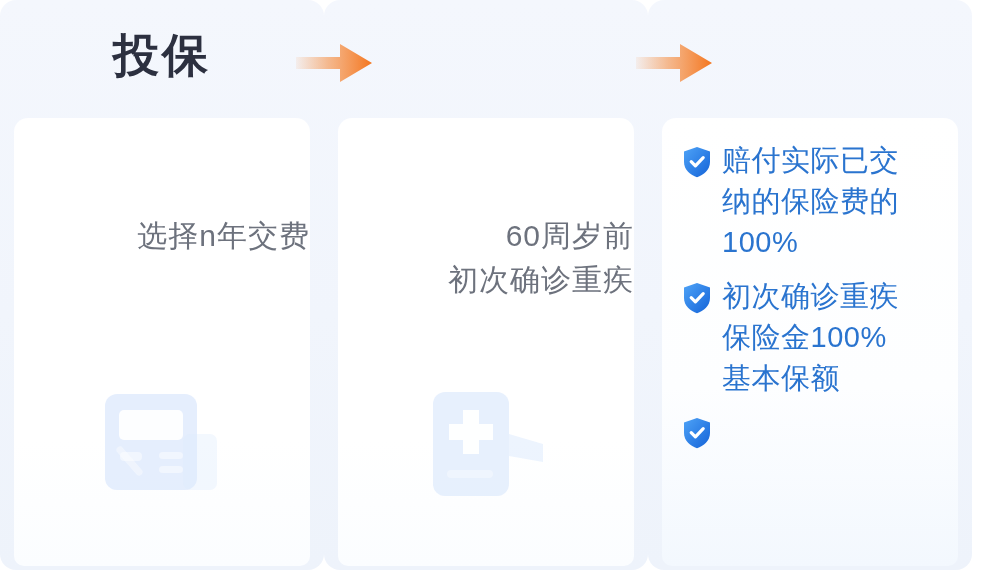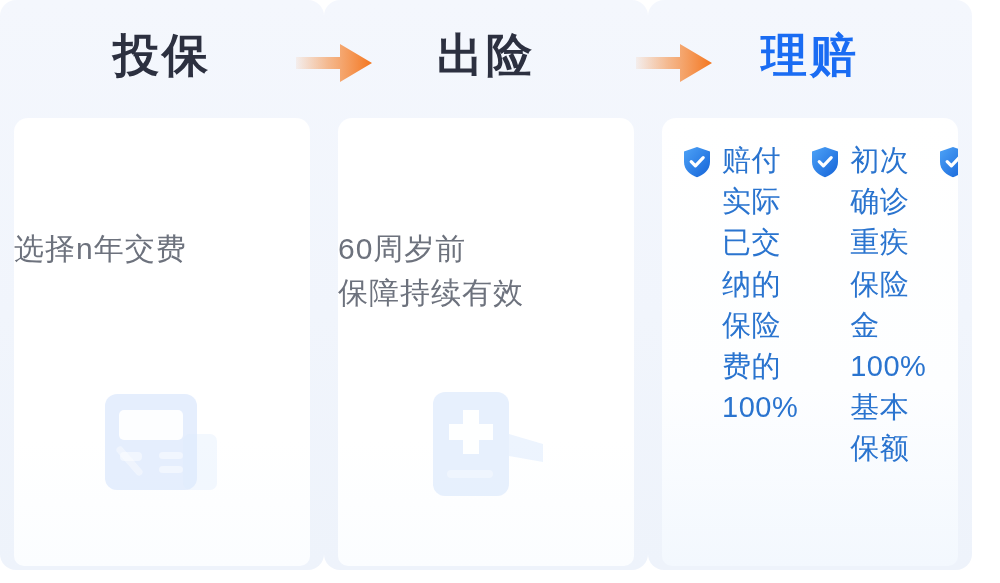--- a/index.html
+++ b/index.html
@@ -64,22 +64,22 @@
   }
   .card.tinted {
     background: linear-gradient(180deg, #ffffff 0%, #fdfeff 60%, #f3f8fe 100%);
   }
 
   
   .card-copy {
     position: absolute;
     left: 0;
     right: 0;
-    top: 109px;
-    text-align: left;
+    top: 96px;
+    text-align: right;
     font-size: 30px;
     line-height: 1.45;
     color: #6d727d;
     letter-spacing: 1px;
     white-space: pre-line;
   }
 
   
   .watermark {
     position: absolute;
@@ -92,21 +92,21 @@
     pointer-events: none;
   }
 
   
   .bullets {
     position: absolute;
     left: 20px;
     right: 14px;
     top: 22px;
     display: flex;
-    flex-direction: row;
+    flex-direction: column;
     gap: 12px;
   }
   .bullet {
     display: flex;
     align-items: flex-start;
     gap: 10px;
   }
   .bullet-icon {
     flex: 0 0 auto;
     width: 30px;
@@ -161,25 +161,24 @@
       <linearGradient id="arrowGrad1" x1="0" y1="0" x2="1" y2="0">
         <stop offset="0%" stop-color="#f58634" stop-opacity="0.08"></stop>
         <stop offset="42%" stop-color="#f58634" stop-opacity="0.55"></stop>
         <stop offset="100%" stop-color="#f4761f" stop-opacity="1"></stop>
       </linearGradient>
     </defs>
     <path d="M0 15 H44 V2 L76 21 L44 40 V27 H0 Z" fill="url(#arrowGrad1)"></path>
   </svg>
 
   <div class="panel">
-    <div class="panel-title">出险</div>
 
     <div class="card">
       <div class="card-copy">60周岁前
-保障持续有效</div>
+初次确诊重疾</div>
 
       <svg class="watermark" viewBox="0 0 150 140">
         <rect x="22" y="6" width="76" height="104" rx="12" fill="#d3e3fc" opacity="0.55"></rect>
         <path d="M52 24 h16 v14 h14 v16 h-14 v14 h-16 v-14 h-14 v-16 h14 z" fill="#ffffff" opacity="0.95"></path>
         <path d="M98 48 L132 58 L132 76 L98 70 Z" fill="#d7e7fd" opacity="0.45"></path>
         <rect x="36" y="84" width="46" height="8" rx="4" fill="#ffffff" opacity="0.35"></rect>
       </svg>
     </div>
   </div>
 
@@ -188,21 +187,20 @@
       <linearGradient id="arrowGrad2" x1="0" y1="0" x2="1" y2="0">
         <stop offset="0%" stop-color="#f58634" stop-opacity="0.08"></stop>
         <stop offset="42%" stop-color="#f58634" stop-opacity="0.55"></stop>
         <stop offset="100%" stop-color="#f4761f" stop-opacity="1"></stop>
       </linearGradient>
     </defs>
     <path d="M0 15 H44 V2 L76 21 L44 40 V27 H0 Z" fill="url(#arrowGrad2)"></path>
   </svg>
 
   <div class="panel">
-    <div class="panel-title accent">理赔</div>
 
     <div class="card tinted">
       <div class="bullets">
 
         <div class="bullet">
           <svg class="bullet-icon" viewBox="0 0 30 32">
             <defs>
               <linearGradient id="shieldGrad1" x1="0" y1="0" x2="1" y2="1">
                 <stop offset="0%" stop-color="#4ea3f7"></stop>
                 <stop offset="100%" stop-color="#1463d8"></stop>

